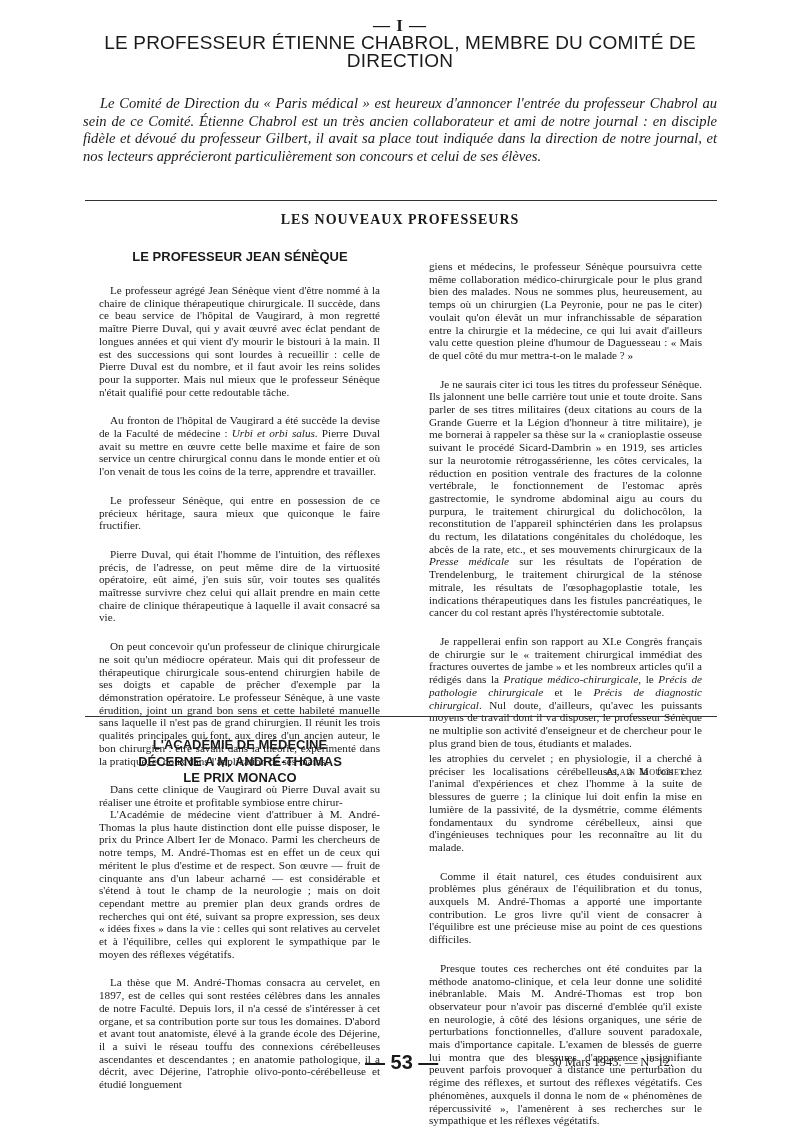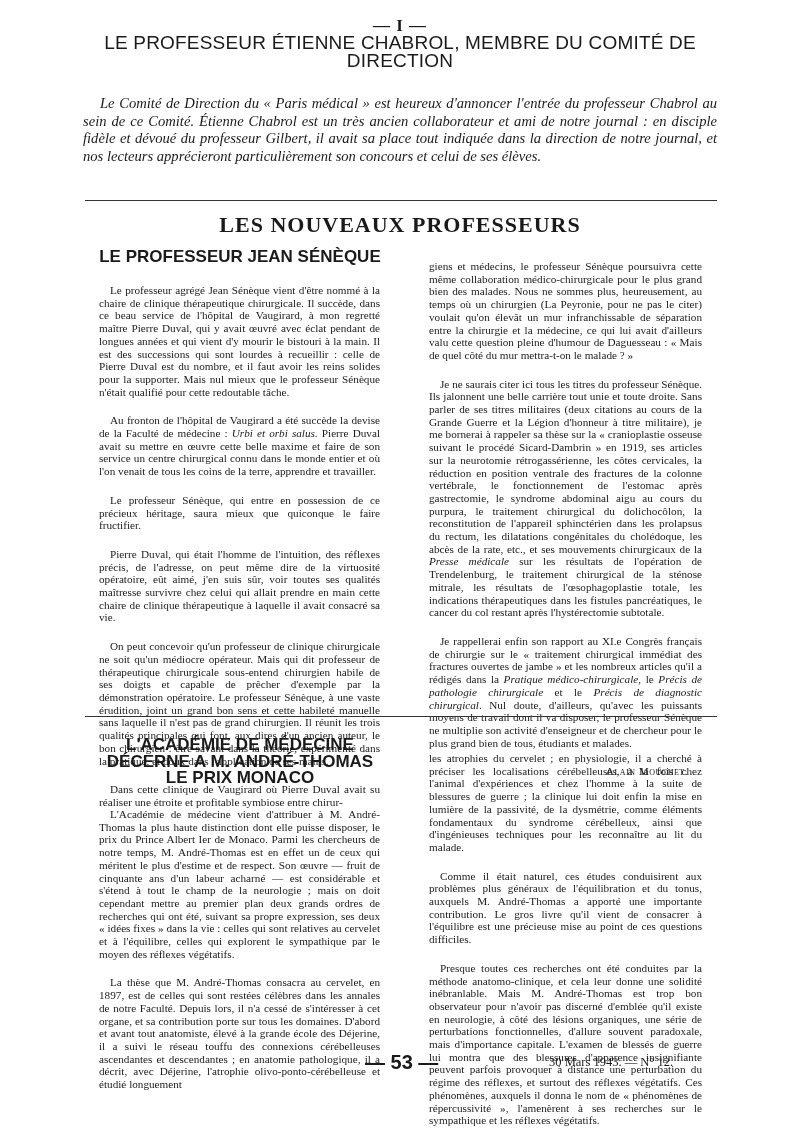--- a/index.html
+++ b/index.html
@@ -22,24 +22,24 @@
     top: 95px; left: 83px; width: 634px;
     font-family: "Liberation Serif", serif; font-style: italic; font-size: 14.6px; line-height: 17.6px;
     text-align: justify;
   }
   .announce p { margin: 0; text-indent: 17px; }
   .rule { left: 85px; width: 632px; height: 0; border-top: 1.5px solid #333; }
   .rule1 { top: 200px; }
   .rule2 { top: 716px; }
   .section-title {
     top: 212px; left: 0; width: 800px; text-align: center;
-    font-family: "Liberation Serif", serif; font-weight: bold; font-size: 22px; letter-spacing: 1px;
+    font-family: "Liberation Serif", serif; font-weight: bold; font-size: 14px; letter-spacing: 1px;
   }
   .article-head {
-    font-family: "Liberation Sans", sans-serif; font-weight: bold; font-size: 17px; text-align: center; line-height: 16.5px;
+    font-family: "Liberation Sans", sans-serif; font-weight: bold; font-size: 13px; text-align: center; line-height: 16.5px;
   }
   .col {
     font-family: "Liberation Serif", serif; font-size: 11.2px; line-height: 12.7px; text-align: justify;
     hyphens: manual;
   }
   .col p { margin: 16px; text-indent: 11px; }
   .col p.cont { text-indent: 0; }
   .col i { font-style: italic; }
   .sig { text-align: right; font-variant: small-caps; letter-spacing: 0.5px; margin-top: 3px !important; padding-right: 14px; }
   .footer-page {

